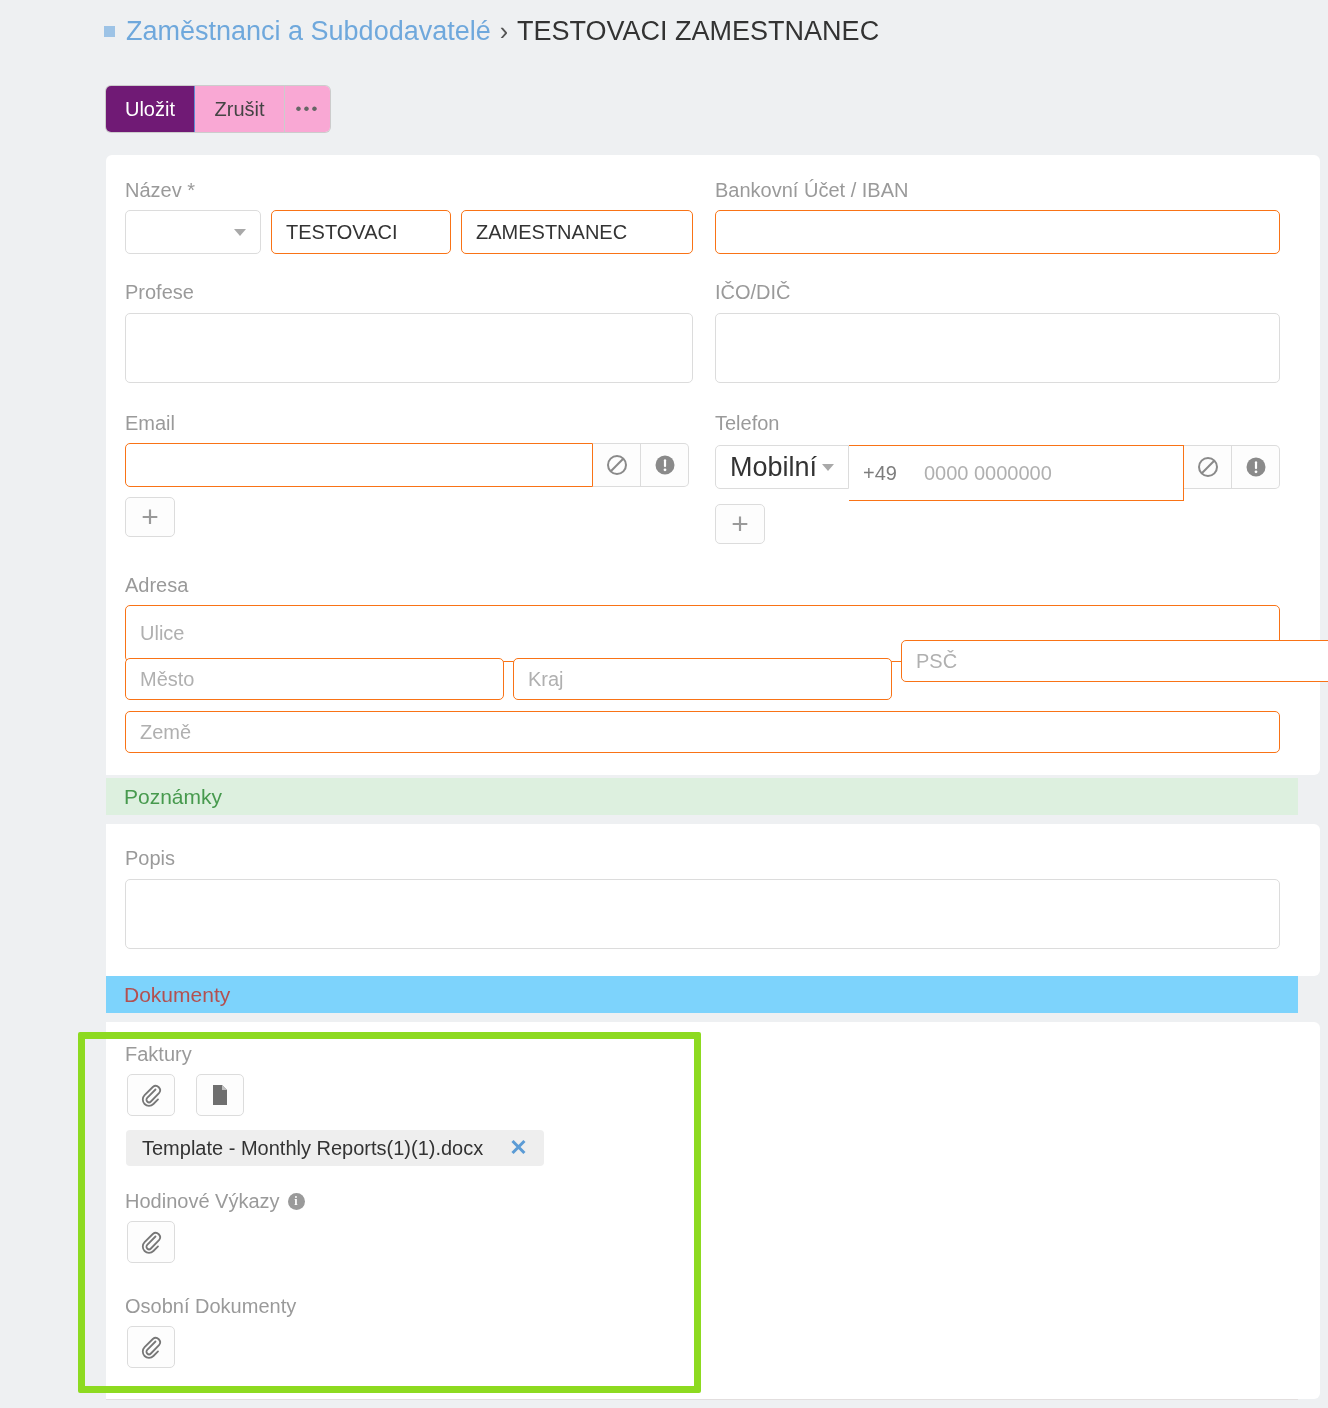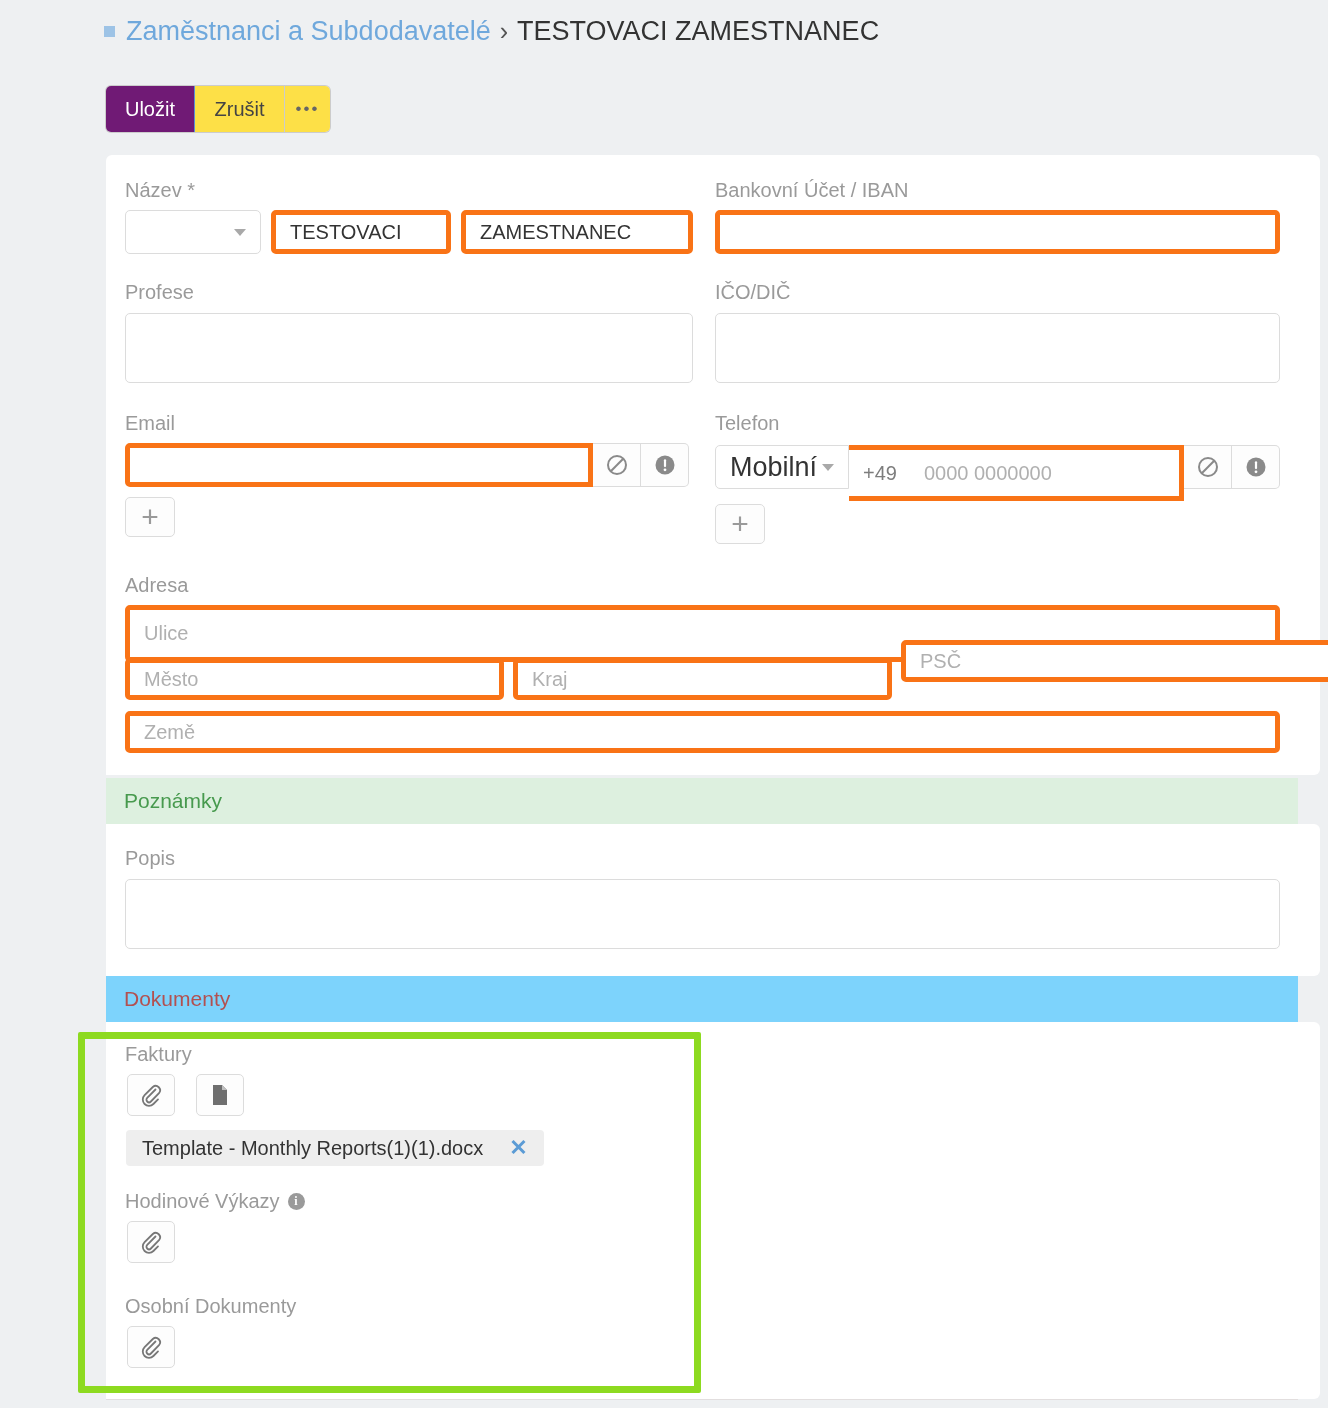--- a/index.html
+++ b/index.html
@@ -23,21 +23,21 @@
   .bc-current { color: #333; }
 
   
   .toolbar {
     position: absolute; left: 106px; top: 86px;
     display: flex; border-radius: 5px; overflow: hidden;
     box-shadow: 0 0 0 1px #ccc;
   }
   .btn {
     height: 46px; display: flex; align-items: center; justify-content: center;
-    font-size: 20px; background: #fde047; color: #444;
+    font-size: 20px; background: #f9a8d4; color: #444;
     border-right: 1px solid #ccc; cursor: pointer; user-select: none;
   }
   .btn:last-child { border-right: none; }
   .btn-primary { background: #701a75; color: #fff; border-right-color: #5c90d2; }
   .btn-save { width: 89px; }
   .btn-cancel { width: 90px; }
   .btn-more { width: 45px; font-size: 17px; letter-spacing: 2px; color: #666; }
 
   
   .card {
@@ -45,32 +45,32 @@
     border-radius: 6px 0 0 0;
   }
   .card-shadow-right {
     position: absolute; left: 1298px; background: #fff;
     width: 22px; border-radius: 0 6px 6px 0;
   }
   #card-main  { top: 155px; width: 1192px; height: 620px; border-radius: 6px 0 0 0; }
   #side-main  { top: 155px; height: 620px; }
 
   .sec-head {
-    position: absolute; left: 106px; width: 1192px; height: 46px;
+    position: absolute; left: 106px; width: 1192px; height: 37px;
     display: flex; align-items: center; padding-left: 18px;
     font-size: 21px;
   }
   .sec-head-green { background: #ddf0df; color: #479a4e; }
   .sec-head-red   { background: #7dd3fc; color: #b35050; }
 
   .field-label {
     color: #9a9a9a; font-size: 20px; line-height: 1;
   }
   .inp {
-    background: #fff; border: 5px solid #f97316; border-radius: 5px;
+    background: #fff; border: 1px solid #f97316; border-radius: 5px;
     font-size: 20px; color: #333; padding: 0 14px;
     font-family: "Liberation Sans", sans-serif;
     outline: none;
   }
   .inp::placeholder { color: #b0b0b0; }
   .ta {
     background: #fff; border: 1px solid #dcdcdc; border-radius: 5px;
     resize: none; padding: 10px 14px; font-size: 20px;
     font-family: "Liberation Sans", sans-serif; outline: none;
   }

